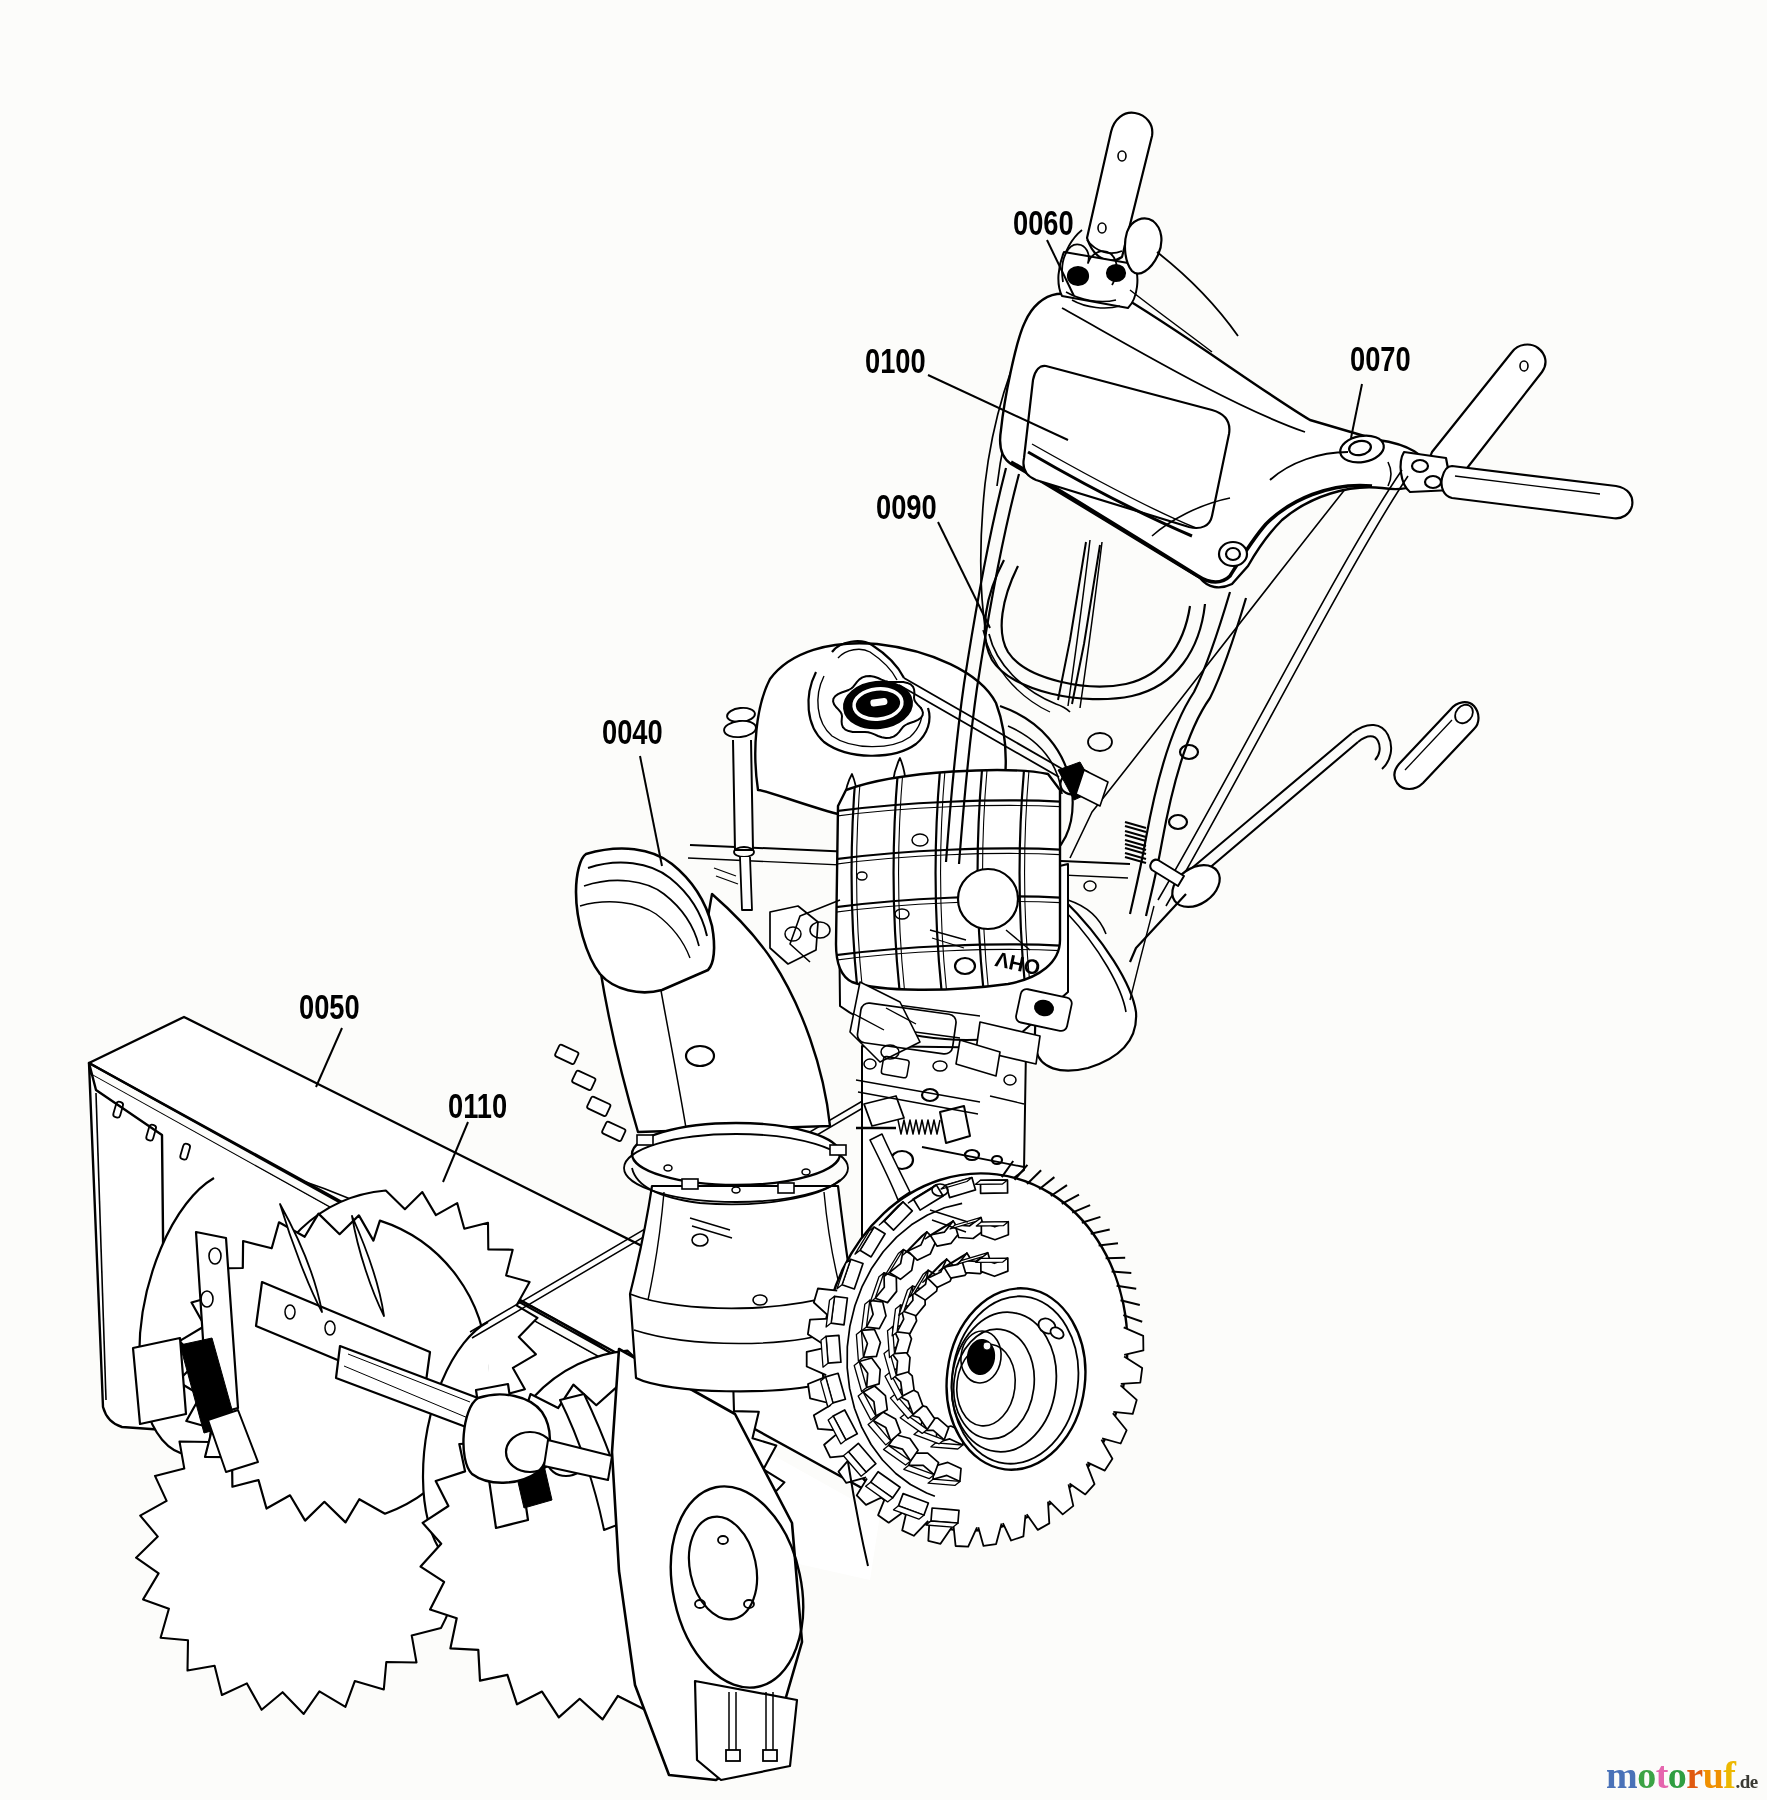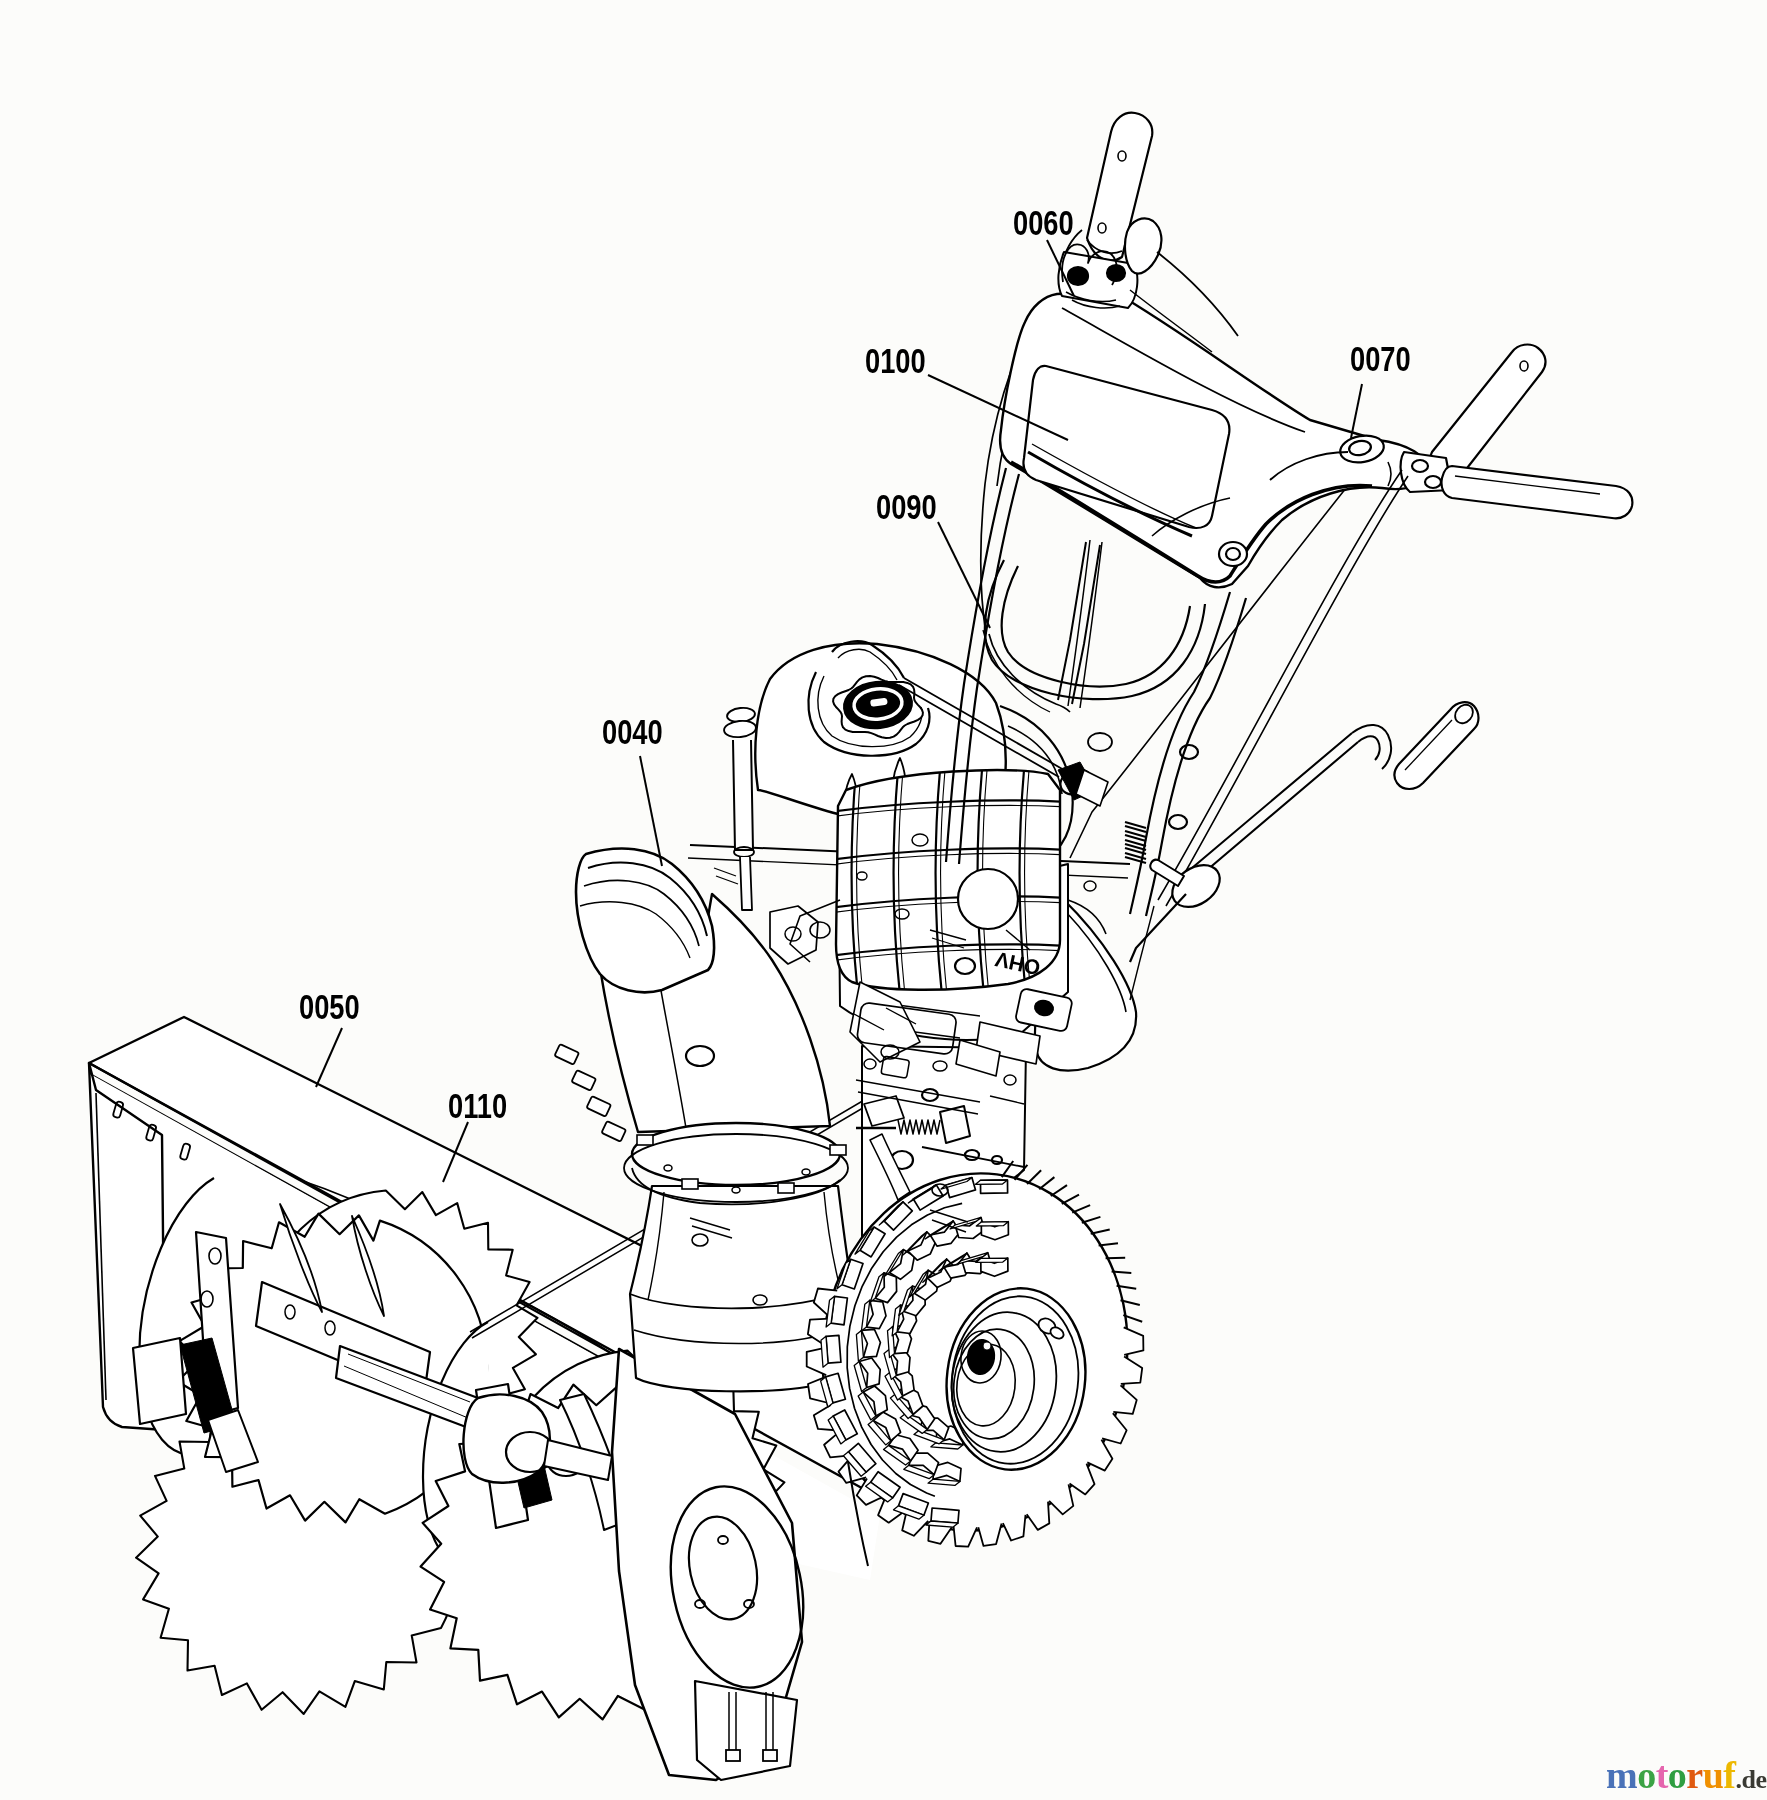--- a/index.html
+++ b/index.html
@@ -1,15 +1,15 @@
 <!DOCTYPE html>
 <html><head><meta charset="utf-8"><style>
 html,body{margin:0;padding:0;background:#fcfcfa;width:1767px;height:1800px;overflow:hidden;}
 .logo{position:absolute;left:1606px;top:1753px;font-family:"Liberation Serif",serif;font-weight:bold;font-size:38px;letter-spacing:-0.5px;white-space:nowrap;}
-.logo .de{font-size:26px;color:#3a3a33;}
+.logo .de{font-size:19px;color:#3a3a33;}
 </style></head><body>
 <svg width="1767" height="1800" viewBox="0 0 1767 1800">
 <rect width="1767" height="1800" fill="#fcfcfa"></rect>
 <path d="M184,1017 L910,1380 L880,1498 L89,1063 Z" fill="#fff" stroke="#000" stroke-width="2.4" stroke-linejoin="round"></path>
 <path d="M89,1063 L645,1372" fill="none" stroke="#000" stroke-width="2.2" stroke-linejoin="round"></path>
 <path d="M92,1075 L648,1384" fill="none" stroke="#000" stroke-width="1.6" stroke-linejoin="round"></path>
 <path d="M92,1075 L880,1515 L870,1580 L103,1407 Z" fill="#fff" stroke="none" stroke-width="0" stroke-linejoin="round"></path>
 <path d="M89,1063 L103,1407 C106,1418 112,1424 122,1427 L165,1430 L162,1135 L96,1090 Z" fill="#fff" stroke="#000" stroke-width="2.4" stroke-linejoin="round"></path>
 <path d="M96,1093 L106,1400" fill="none" stroke="#000" stroke-width="1.6" stroke-linejoin="round"></path>
 <rect x="117" y="1101" width="7" height="16" rx="3" transform="rotate(16 117 1101)" fill="none" stroke="#000" stroke-width="1.8"></rect>

